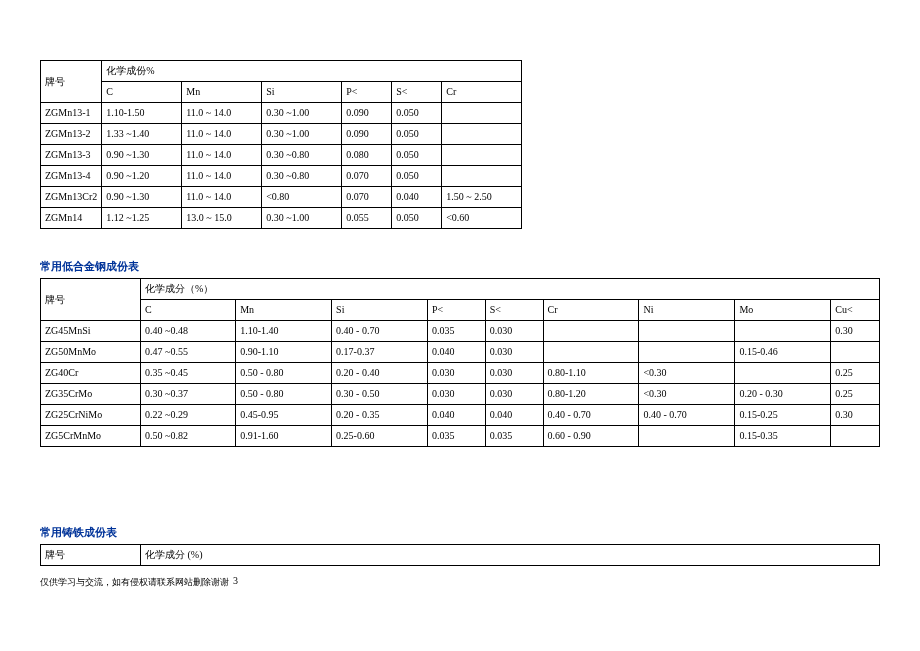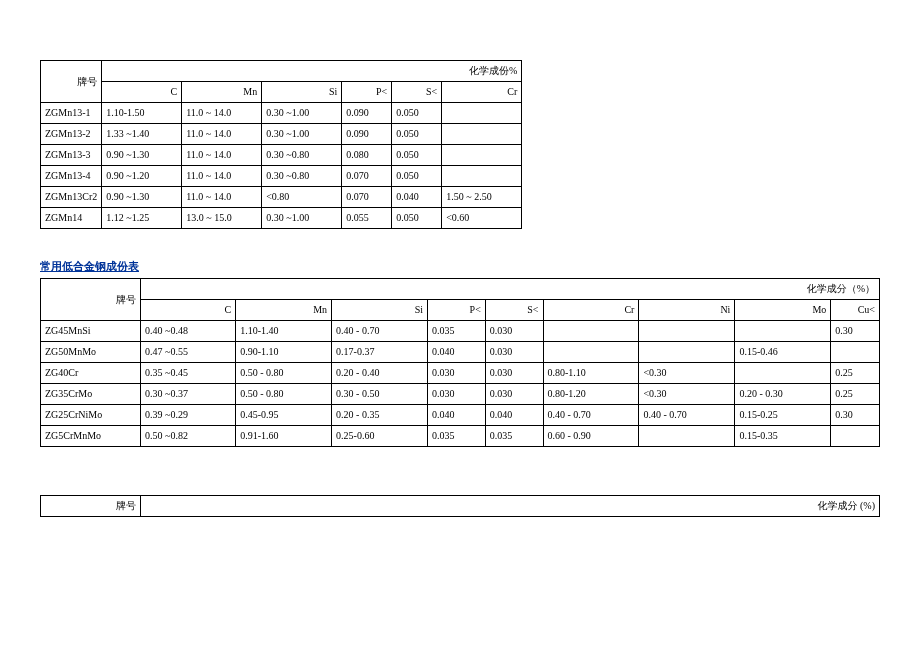--- a/index.html
+++ b/index.html
@@ -21,28 +21,27 @@
   th, td {
     border: 1px solid #000;
     padding: 2px 4px;
     text-align: left;
     vertical-align: middle;
     font-weight: normal;
     font-size: 10px;
     line-height: 1.6;
   }
   th {
-    text-align: right;
+    text-align: left;
   }
   .section-title {
     color: #003399;
     font-weight: bold;
     font-size: 11px;
     margin: 30px 0 4px 0;
-    text-decoration: underline;
   }
   .table1 col.grade { width: 60px; }
   .table1 col.c { width: 80px; }
   .table1 col.mn { width: 80px; }
   .table1 col.si { width: 80px; }
   .table1 col.p { width: 50px; }
   .table1 col.s { width: 50px; }
   .table1 col.cr { width: 80px; }
 
   .table2 { width: 840px; }
@@ -212,21 +211,21 @@
           <td>0.30 - 0.50</td>
           <td>0.030</td>
           <td>0.030</td>
           <td>0.80-1.20</td>
           <td>&lt;0.30</td>
           <td>0.20 - 0.30</td>
           <td>0.25</td>
     </tr>
     <tr>
       <td>ZG25CrNiMo</td>
-          <td>0.39 ~0.29</td>
+          <td>0.22 ~0.29</td>
           <td>0.45-0.95</td>
           <td>0.20 - 0.35</td>
           <td>0.040</td>
           <td>0.040</td>
           <td>0.40 - 0.70</td>
           <td>0.40 - 0.70</td>
           <td>0.15-0.25</td>
           <td>0.30</td>
     </tr>
     <tr>
@@ -239,26 +238,30 @@
           <td>0.60 - 0.90</td>
           <td></td>
           <td>0.15-0.35</td>
           <td></td>
     </tr>
   </tbody>
     </table>
 
   <div style="height:40px"></div>
 
+  <div class="section-title">常用铸铁成份表</div>
   <table class="table3">
     <colgroup>
         <col class="grade">
       </colgroup>
     <tbody>
         <tr>
       <th>牌号</th>
       <th>化学成分 (%)</th>
     </tr>
   </tbody>
     </table>
 
+  <div class="footer">
+    <span>仅供学习与交流，如有侵权请联系网站删除谢谢</span><span class="pagenum">3</span>
+  </div>
 
 </div>
 
 </body></html>

